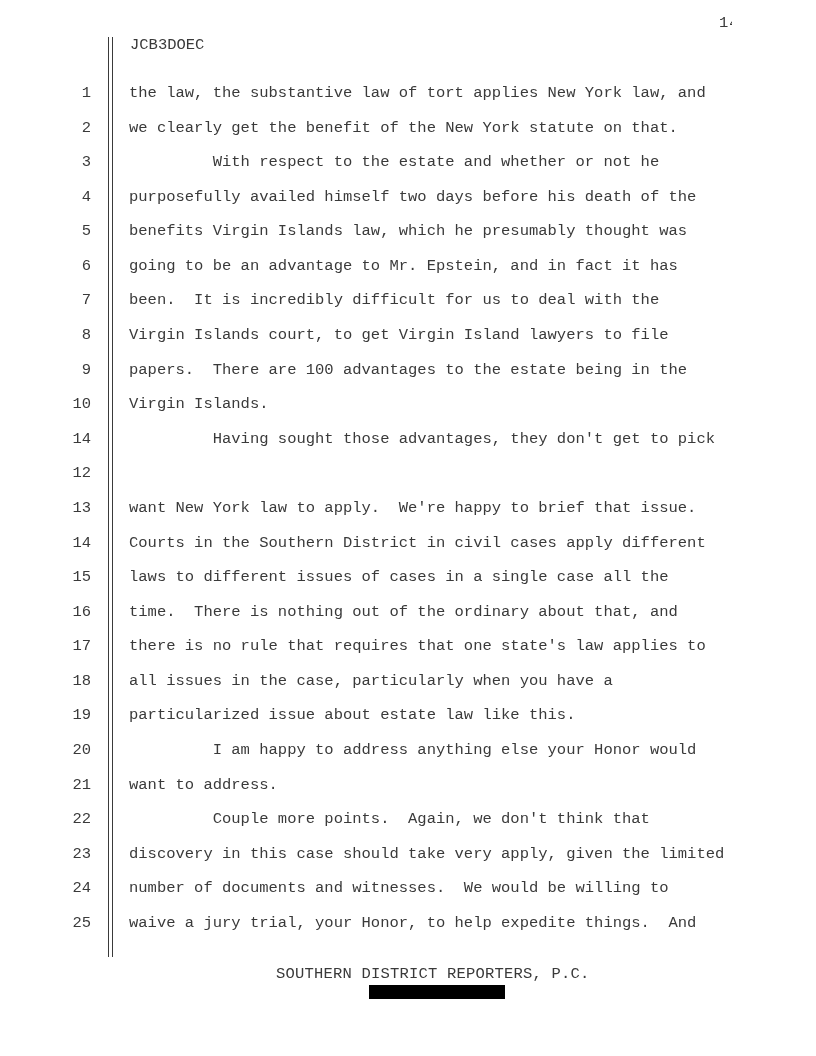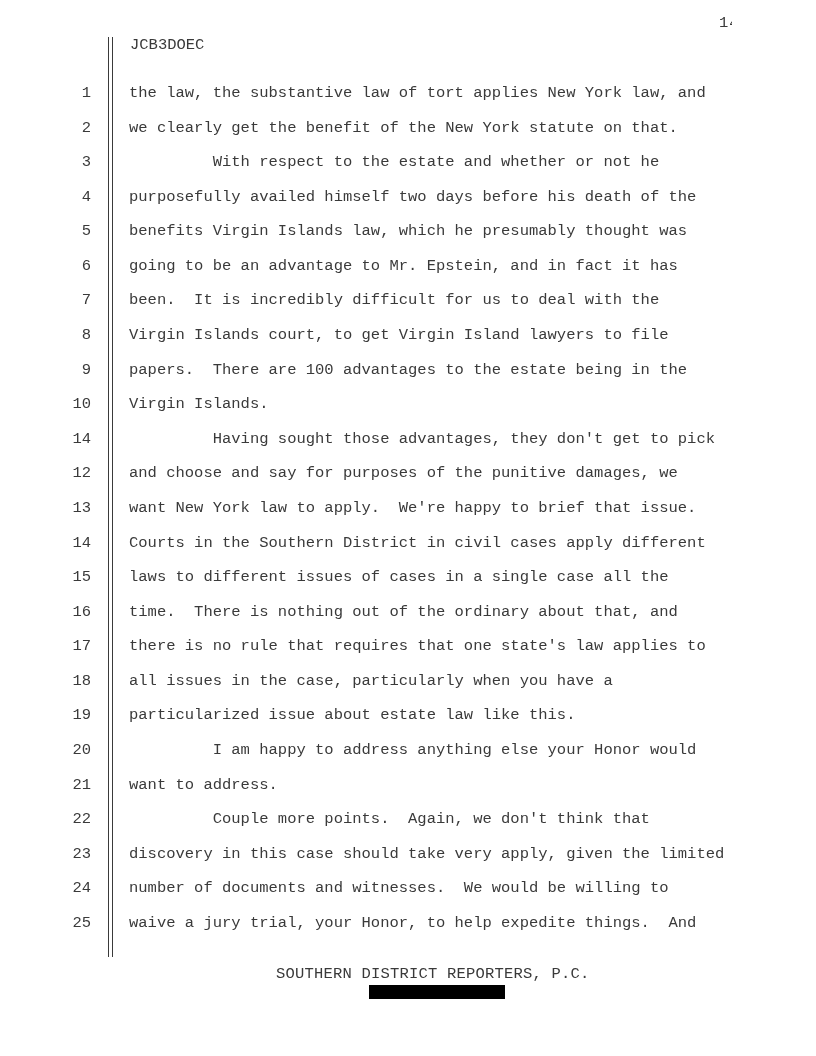--- a/index.html
+++ b/index.html
@@ -96,21 +96,21 @@
       <div class="row"><span class="lineno">2</span><span class="linetext">we clearly get the benefit of the New York statute on that.</span></div>
       <div class="row"><span class="lineno">3</span><span class="linetext">         With respect to the estate and whether or not he</span></div>
       <div class="row"><span class="lineno">4</span><span class="linetext">purposefully availed himself two days before his death of the</span></div>
       <div class="row"><span class="lineno">5</span><span class="linetext">benefits Virgin Islands law, which he presumably thought was</span></div>
       <div class="row"><span class="lineno">6</span><span class="linetext">going to be an advantage to Mr. Epstein, and in fact it has</span></div>
       <div class="row"><span class="lineno">7</span><span class="linetext">been.  It is incredibly difficult for us to deal with the</span></div>
       <div class="row"><span class="lineno">8</span><span class="linetext">Virgin Islands court, to get Virgin Island lawyers to file</span></div>
       <div class="row"><span class="lineno">9</span><span class="linetext">papers.  There are 100 advantages to the estate being in the</span></div>
       <div class="row"><span class="lineno">10</span><span class="linetext">Virgin Islands.</span></div>
       <div class="row"><span class="lineno">14</span><span class="linetext">         Having sought those advantages, they don't get to pick</span></div>
-      <div class="row"><span class="lineno">12</span><span class="linetext">and choose and say for purposes of the punitive damages, we</span></div>
+      <div class="row"><span class="lineno">12</span></div>
       <div class="row"><span class="lineno">13</span><span class="linetext">want New York law to apply.  We're happy to brief that issue.</span></div>
       <div class="row"><span class="lineno">14</span><span class="linetext">Courts in the Southern District in civil cases apply different</span></div>
       <div class="row"><span class="lineno">15</span><span class="linetext">laws to different issues of cases in a single case all the</span></div>
       <div class="row"><span class="lineno">16</span><span class="linetext">time.  There is nothing out of the ordinary about that, and</span></div>
       <div class="row"><span class="lineno">17</span><span class="linetext">there is no rule that requires that one state's law applies to</span></div>
       <div class="row"><span class="lineno">18</span><span class="linetext">all issues in the case, particularly when you have a</span></div>
       <div class="row"><span class="lineno">19</span><span class="linetext">particularized issue about estate law like this.</span></div>
       <div class="row"><span class="lineno">20</span><span class="linetext">         I am happy to address anything else your Honor would</span></div>
       <div class="row"><span class="lineno">21</span><span class="linetext">want to address.</span></div>
       <div class="row"><span class="lineno">22</span><span class="linetext">         Couple more points.  Again, we don't think that</span></div>

